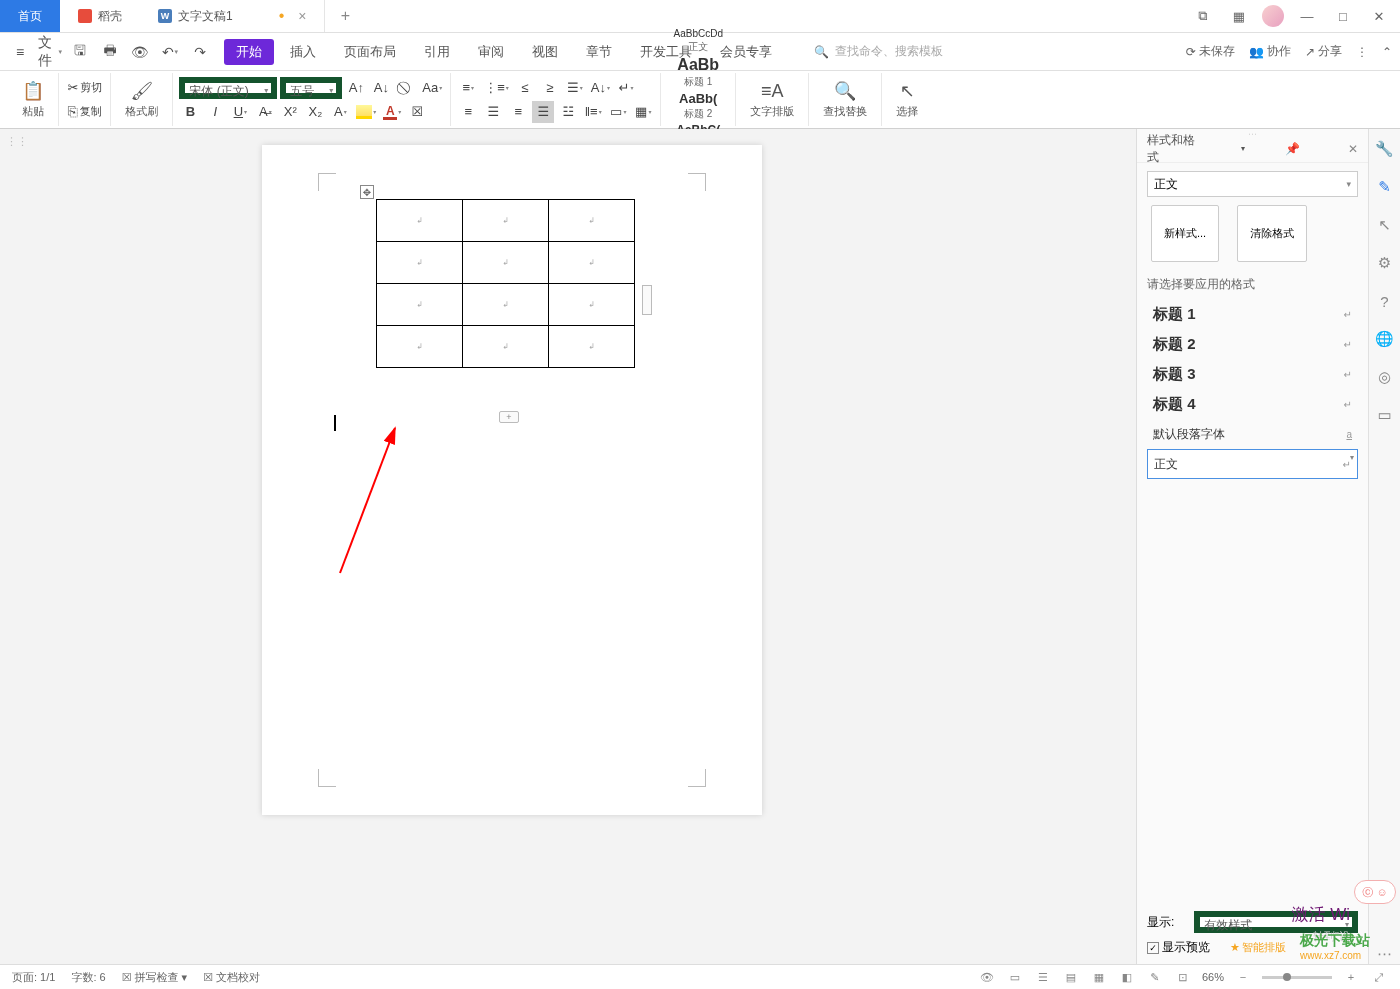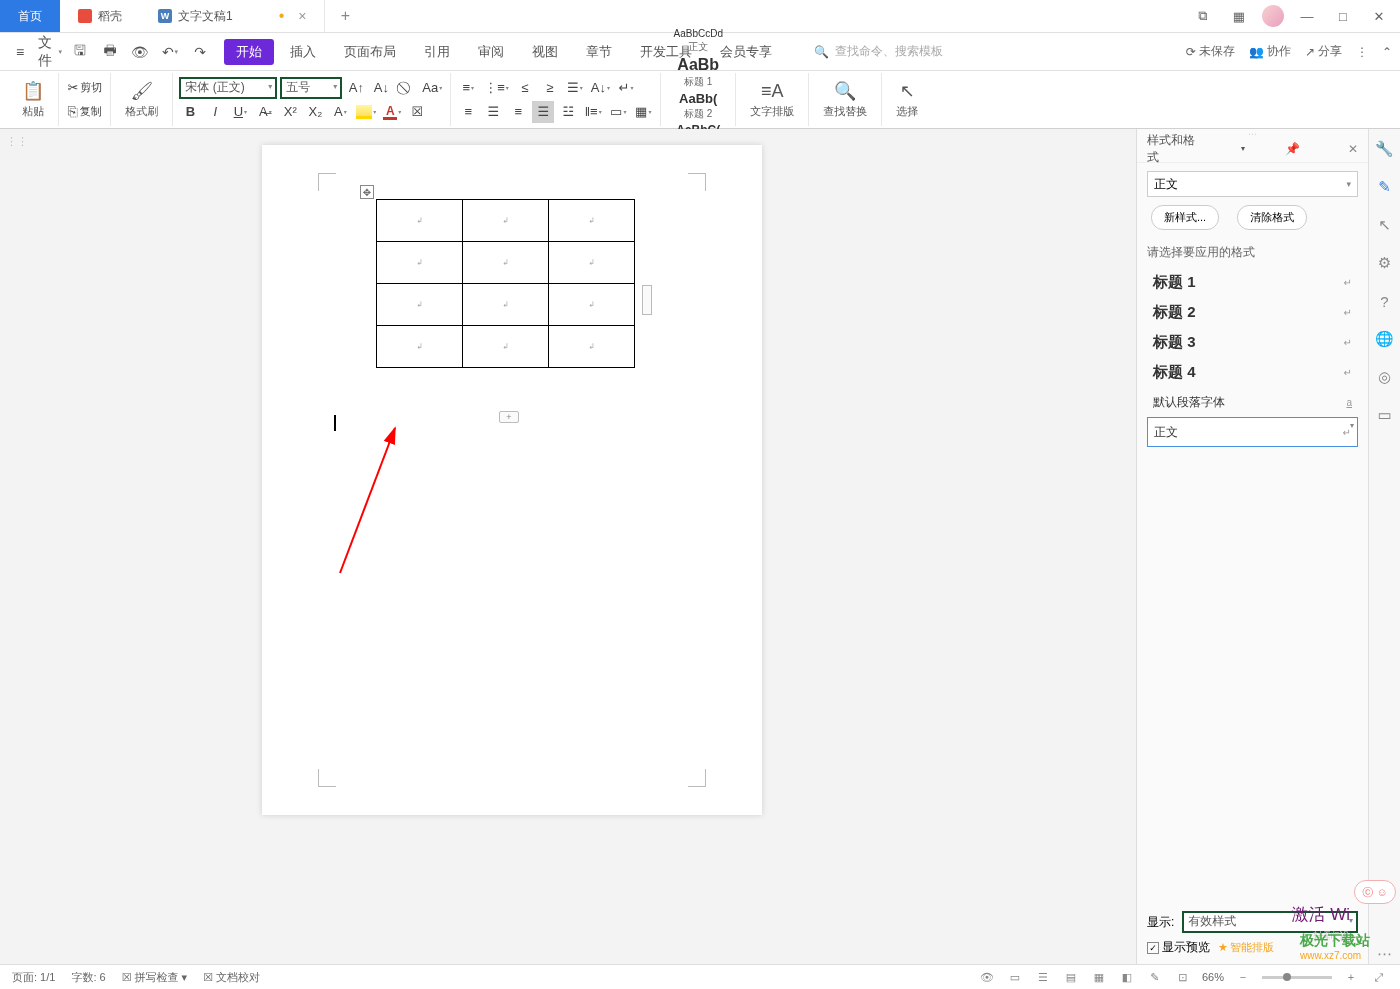--- a/index.html
+++ b/index.html
@@ -28,21 +28,21 @@
 .mr{margin-left:auto;display:flex;align-items:center;gap:14px;font-size:12px;color:#666;}
 .mr-item{display:flex;align-items:center;gap:3px;}
 .ribbon{height:58px;display:flex;align-items:center;padding:2px 8px;border-bottom:1px solid #d0d0d0;gap:0;background:#fff;}
 .rg{display:flex;flex-direction:column;height:100%;justify-content:center;padding:0 6px;border-right:1px solid #e8e8e8;}
 .rg.last{border-right:none;}
 .rg .row{display:flex;align-items:center;gap:3px;height:24px;}
 .rbtn{min-width:22px;height:22px;display:flex;align-items:center;justify-content:center;font-size:13px;color:#444;padding:0 2px;}
 .rbtn.dd::after{content:"▾";font-size:6px;margin-left:1px;color:#888;}
 .bigbtn{display:flex;flex-direction:column;align-items:center;justify-content:center;padding:2px 8px;font-size:11px;color:#555;gap:2px;height:100%;}
 .bigbtn .ic{font-size:18px;}
-.sel{height:22px;border:2px solid #14532d;font-size:12px;padding:0 16px 0 4px;background:#fff;color:#555;position:relative;}
+.sel{height:22px;border:6px solid #14532d;font-size:12px;padding:0 16px 0 4px;background:#fff;color:#555;position:relative;}
 .sel::after{content:"▾";position:absolute;right:3px;top:3px;font-size:8px;color:#888;}
 .fontname{width:98px;}
 .fontsize{width:62px;}
 .sty{display:flex;align-items:center;height:100%;}
 .sty-item{display:flex;flex-direction:column;align-items:center;justify-content:center;width:62px;height:48px;border:1px solid transparent;}
 .sty-item .prev{font-size:13px;color:#333;}
 .sty-item .lbl{font-size:10px;color:#666;margin-top:1px;}
 .hilite{background:linear-gradient(#fff89a,#ffe066);width:16px;height:14px;border-bottom:3px solid #ffd700;}
 .fcolor{color:#c0392b;border-bottom:3px solid #c0392b;width:14px;height:16px;font-weight:bold;text-align:center;font-size:12px;}
 .work{position:absolute;top:129px;left:0;right:0;bottom:25px;display:flex;background:#f3f3f3;}
@@ -62,30 +62,30 @@
 .cursor{position:absolute;top:270px;left:72px;width:2px;height:16px;background:#000;}
 .arrow{position:absolute;top:278px;left:78px;}
 .arrow svg{overflow:visible;}
 .panel{width:232px;background:#fafafa;border-left:1px solid #ddd;display:flex;flex-direction:column;font-size:12px;}
 .ph{height:28px;display:flex;align-items:center;padding:0 10px;color:#555;border-bottom:1px solid #eee;gap:40px;}
 .ph .pin{margin-left:auto;color:#888;margin-right:8px;}
 .ph .cx{color:#888;}
 .psel{margin:8px 10px;height:26px;border:1px solid #ccc;background:#fff;padding:0 6px;display:flex;align-items:center;position:relative;}
 .psel::after{content:"▾";position:absolute;right:6px;font-size:9px;color:#888;}
 .pbtns{display:flex;gap:18px;padding:0 14px 8px;}
-.pbtn{padding:4px 12px;border:1px solid #ccc;background:#fff;border-radius:12px;font-size:11px;}
+.pbtn{padding:20px 12px;border:1px solid #ccc;background:#fff;border-radius:2px;font-size:11px;}
 .plabel{padding:6px 10px;color:#666;}
 .slist{padding:0 10px;}
 .sitem{height:30px;display:flex;align-items:center;justify-content:space-between;padding:0 6px;color:#333;}
 .sitem .t{font-weight:bold;font-size:15px;}
 .sitem .m{color:#999;font-size:10px;}
 .sitem.sel{border:1px solid #4a90e2;background:#fff;}
 .sitem.small .t{font-size:12px;font-weight:normal;}
 .pfoot{margin-top:auto;padding:8px 10px;display:flex;flex-direction:column;gap:6px;}
-.pfoot .ro{display:flex;align-items:center;gap:8px;}
+.pfoot .ro{display:flex;align-items:center;gap:20px;}
 .wm1{position:absolute;right:50px;bottom:38px;color:#701a75;font-size:17px;}
 .wm2{position:absolute;right:50px;bottom:20px;color:#ccc;font-size:11px;}
 .rside{width:32px;background:#f7f7f7;border-left:1px solid #e0e0e0;display:flex;flex-direction:column;align-items:center;padding-top:10px;gap:18px;}
 .rside .ic{width:20px;height:20px;color:#888;font-size:15px;display:flex;align-items:center;justify-content:center;}
 .rside .ic.act{color:#2d7ae5;}
 .float{position:absolute;right:4px;bottom:60px;width:42px;height:24px;border:1px solid #f3b0b0;border-radius:12px;background:#fff;display:flex;align-items:center;justify-content:center;gap:2px;color:#f08080;font-size:11px;}
 .status{position:absolute;bottom:0;left:0;right:0;height:25px;background:#fff;border-top:1px solid #ddd;display:flex;align-items:center;padding:0 12px;font-size:11px;color:#666;gap:16px;}
 .sr{margin-left:auto;display:flex;align-items:center;gap:10px;}
 .sr .sb{width:18px;height:18px;display:flex;align-items:center;justify-content:center;color:#888;}
 .chk{width:12px;height:12px;border:1px solid #888;display:inline-flex;align-items:center;justify-content:center;font-size:9px;margin-right:3px;}

